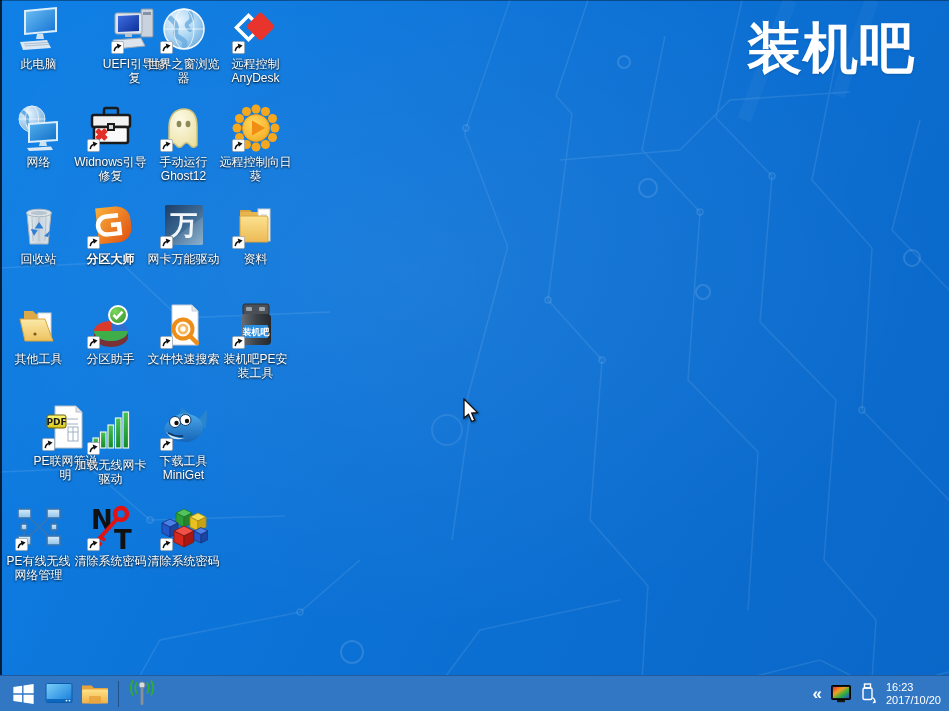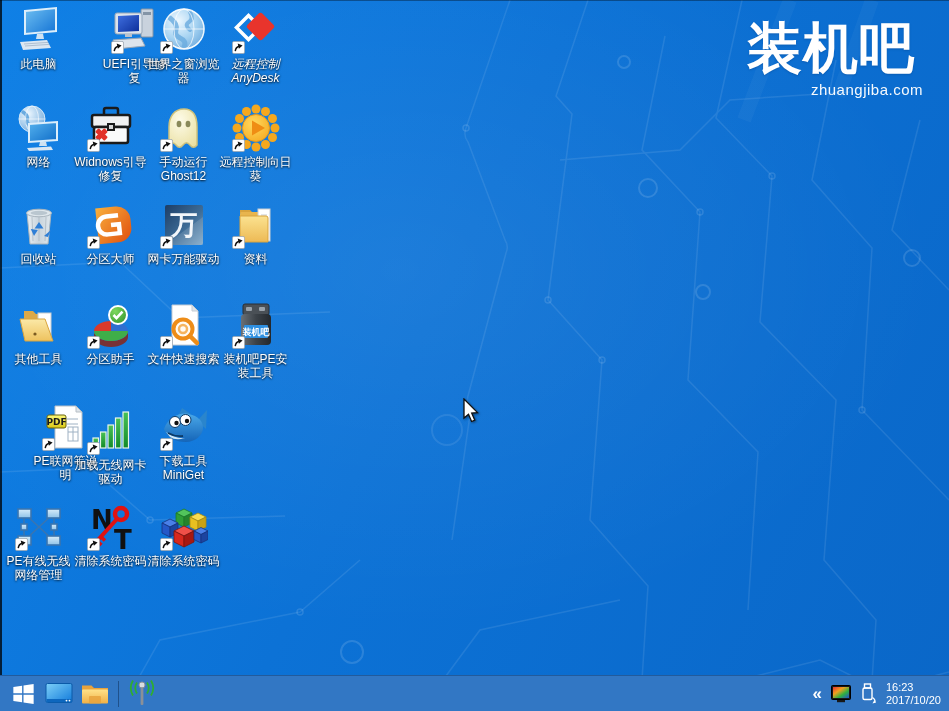--- a/index.html
+++ b/index.html
@@ -92,21 +92,20 @@
       <path d="M790,0 L744,120"></path>
         <path d="M872,0 L838,96"></path>
     </g>
   </svg>
 
   <div class="edge-left"></div>
   <div class="edge-top"></div>
 
   <div class="brand">
     <div class="brand-title">装机吧</div>
-    <div class="brand-domain">zhuangjiba.com</div>
   </div>
 
   <div id="icon-grid">
       <div class="icon-cell" style="left: 2px; top: 6px;">
         <div class="ico">
           <svg width="48" height="48" viewBox="0 0 48 48">
             <defs>
               <linearGradient id="gpc" x1="0" y1="0" x2="1" y2="1">
                 <stop offset="0" stop-color="#6fc0f2"></stop>
                 <stop offset="1" stop-color="#1272d4"></stop>
@@ -166,21 +165,21 @@
             <path d="M7,13 a20,20 0 0 1 34,0 M7,33 a20,20 0 0 0 34,0" fill="none" stroke="#ffffff" opacity="0.7"></path>
           </svg>
           <svg class="sc" viewBox="0 0 16 16">
             <rect x="0.5" y="0.5" width="15" height="15" rx="2" fill="#ffffff" stroke="#9aa4ae"></rect>
             <path d="M4,12.5 Q4.5,7.5 9,6.5" fill="none" stroke="#111" stroke-width="1.8"></path>
             <polygon points="7,3 13,5.5 8.5,9.5" fill="#111"></polygon>
           </svg>
         </div>
         <div class="lbl">世界之窗浏览器</div>
       </div>
-      <div class="icon-cell" style="left: 219px; top: 6px; font-style: italic;">
+      <div class="icon-cell" style="left: 219px; top: 6px;">
         <div class="ico">
           <svg width="48" height="48" viewBox="0 0 48 48">
             <rect x="8" y="13" width="17" height="17" transform="rotate(45 16.5 21.5)" fill="none" stroke="#ffffff" stroke-width="3.5"></rect>
             <rect x="18" y="10" width="21" height="21" rx="3" transform="rotate(45 28.5 20.5)" fill="#e8342c"></rect>
           </svg>
           <svg class="sc" viewBox="0 0 16 16">
             <rect x="0.5" y="0.5" width="15" height="15" rx="2" fill="#ffffff" stroke="#9aa4ae"></rect>
             <path d="M4,12.5 Q4.5,7.5 9,6.5" fill="none" stroke="#111" stroke-width="1.8"></path>
             <polygon points="7,3 13,5.5 8.5,9.5" fill="#111"></polygon>
           </svg>
@@ -306,21 +305,21 @@
             </g>
             <g fill="#2f7fd6">
               <path d="M24,21 l4.5,6.5 h-9 Z"></path>
               <path d="M19,35 l-3.2,-7 7,1 Z"></path>
               <path d="M29,35 l7,-6 -3.2,7 Z"></path>
             </g>
           </svg>
         </div>
         <div class="lbl">回收站</div>
       </div>
-      <div class="icon-cell" style="left: 74px; top: 201px;">
+      <div class="icon-cell" style="left: 74px; top: 201px; font-weight: bold;">
         <div class="ico">
           <svg width="48" height="48" viewBox="0 0 48 48">
             <defs>
               <linearGradient id="gdg" x1="0" y1="0" x2="1" y2="1">
                 <stop offset="0" stop-color="#f9b03c"></stop>
                 <stop offset="1" stop-color="#e04e0e"></stop>
               </linearGradient>
             </defs>
             <path d="M10,6 h20 a14,14 0 0 1 14,14 v8 a14,14 0 0 1 -14,14 h-20 Z" transform="rotate(-6 24 24)" fill="url(#gdg)"></path>
             <path d="M32,15 H20 a9,9 0 0 0 0,18 h12 v-9 h-8" fill="none" stroke="#ffffff" stroke-width="4.5" transform="rotate(-6 24 24)"></path>

